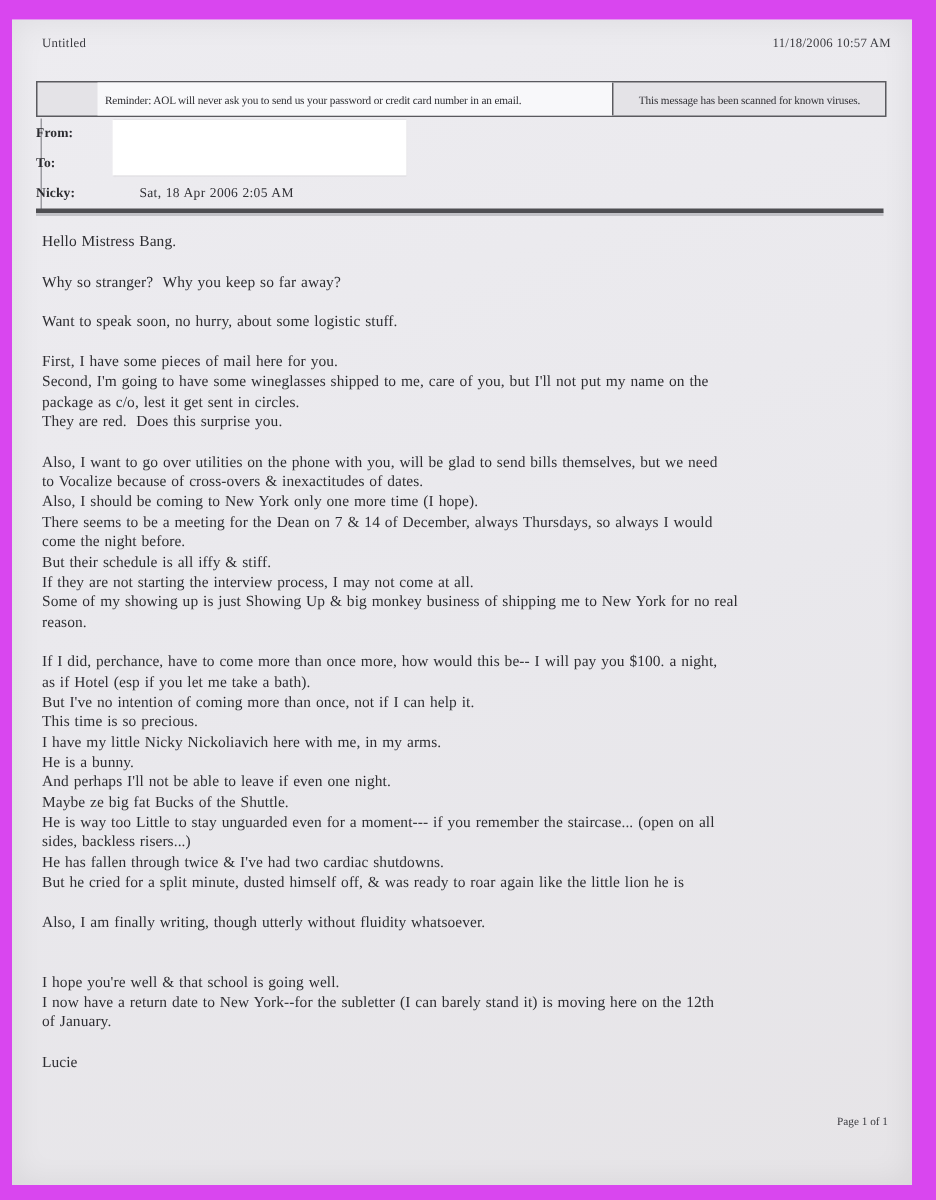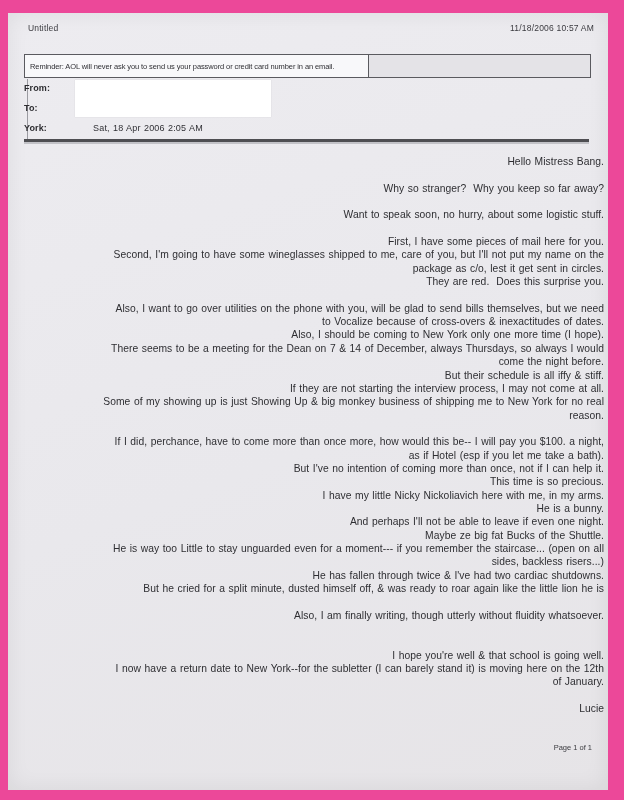--- a/index.html
+++ b/index.html
@@ -5,21 +5,22 @@
   html, body {
     margin: 0; padding: 0;
     width: 624px; height: 800px;
     background: #0b0b0b;
     font-family: "Liberation Sans", "DejaVu Sans", sans-serif;
     overflow: hidden;
   }
   .scan {
     position: relative;
     width: 624px; height: 800px;
-    background: #ec4899;
+    background: #d946ef;
+    font-family: Liberation Serif, serif;
   }
   .page {
     position: absolute;
     left: 8px; top: 13px;
     width: 600px; height: 777px;
     background: linear-gradient(160deg, #edecf0 0%, #e9e8ec 55%, #e6e4e7 100%);
     box-shadow: inset 0 0 22px rgba(0,0,0,0.07);
   }
   .page * { position: absolute; }
 
@@ -42,21 +43,21 @@
   }
   .reminder-bar > div { position: static; }
   .reminder-left {
     width: 59%;
     background: #f8f8fa;
     border-right: 1px solid #5a5a5f;
     display: flex; align-items: center;
     padding: 0 5px;
     font-size: 7.5px; letter-spacing: -0.1px;
     color: #2f2f34;
-    white-space: nowrap; overflow: hidden;
+    white-space: nowrap; overflow: hidden; margin-left: 40px;
   }
   .reminder-right {
     flex: 1;
     display: flex; align-items: center; justify-content: center;
     font-size: 7.5px; letter-spacing: -0.1px;
     color: #323237;
     white-space: nowrap; overflow: hidden;
   }
 
   .hdr-vline {
@@ -95,52 +96,52 @@
     left: 20px; top: 142px;
     width: 576px;
     font-size: 10.3px;
     line-height: 13.34px;
     white-space: pre;
     color: #2e2e32;
     word-spacing: 0.6px;
     letter-spacing: 0.05px;
     overflow: hidden;
     height: 580px;
-    text-align: right;
   }
 
   .page-number {
     right: 16px; top: 730px;
     font-size: 7.5px; color: #3a3a3f;
     text-align: left;
   }
 </style>
 </head>
 <body>
 
 <div class="scan">
   <div class="page">
 
     <div class="doc-title">Untitled</div>
 
     <div class="printed-at">11/18/2006 10:57 AM</div>
 
     <div class="reminder-bar">
       <div class="reminder-left">Reminder: AOL will never ask you to send us your password or credit card number in an email.</div>
+      <div class="reminder-right">This message has been scanned for known viruses.</div>
     </div>
 
     <div class="hdr-vline"></div>
 
     <div class="redaction-box"></div>
 
     <div class="hdr-label lbl-from">From:</div>
 
     <div class="hdr-label lbl-to">To:</div>
 
-    <div class="hdr-label lbl-date">York:</div>
+    <div class="hdr-label lbl-date">Nicky:</div>
 
     <div class="date-value">Sat, 18 Apr 2006 2:05 AM</div>
 
     <div class="hdr-rule"></div>
 
     <div class="body-text">Hello Mistress Bang.
 
 Why so stranger?  Why you keep so far away?
 
 Want to speak soon, no hurry, about some logistic stuff.

